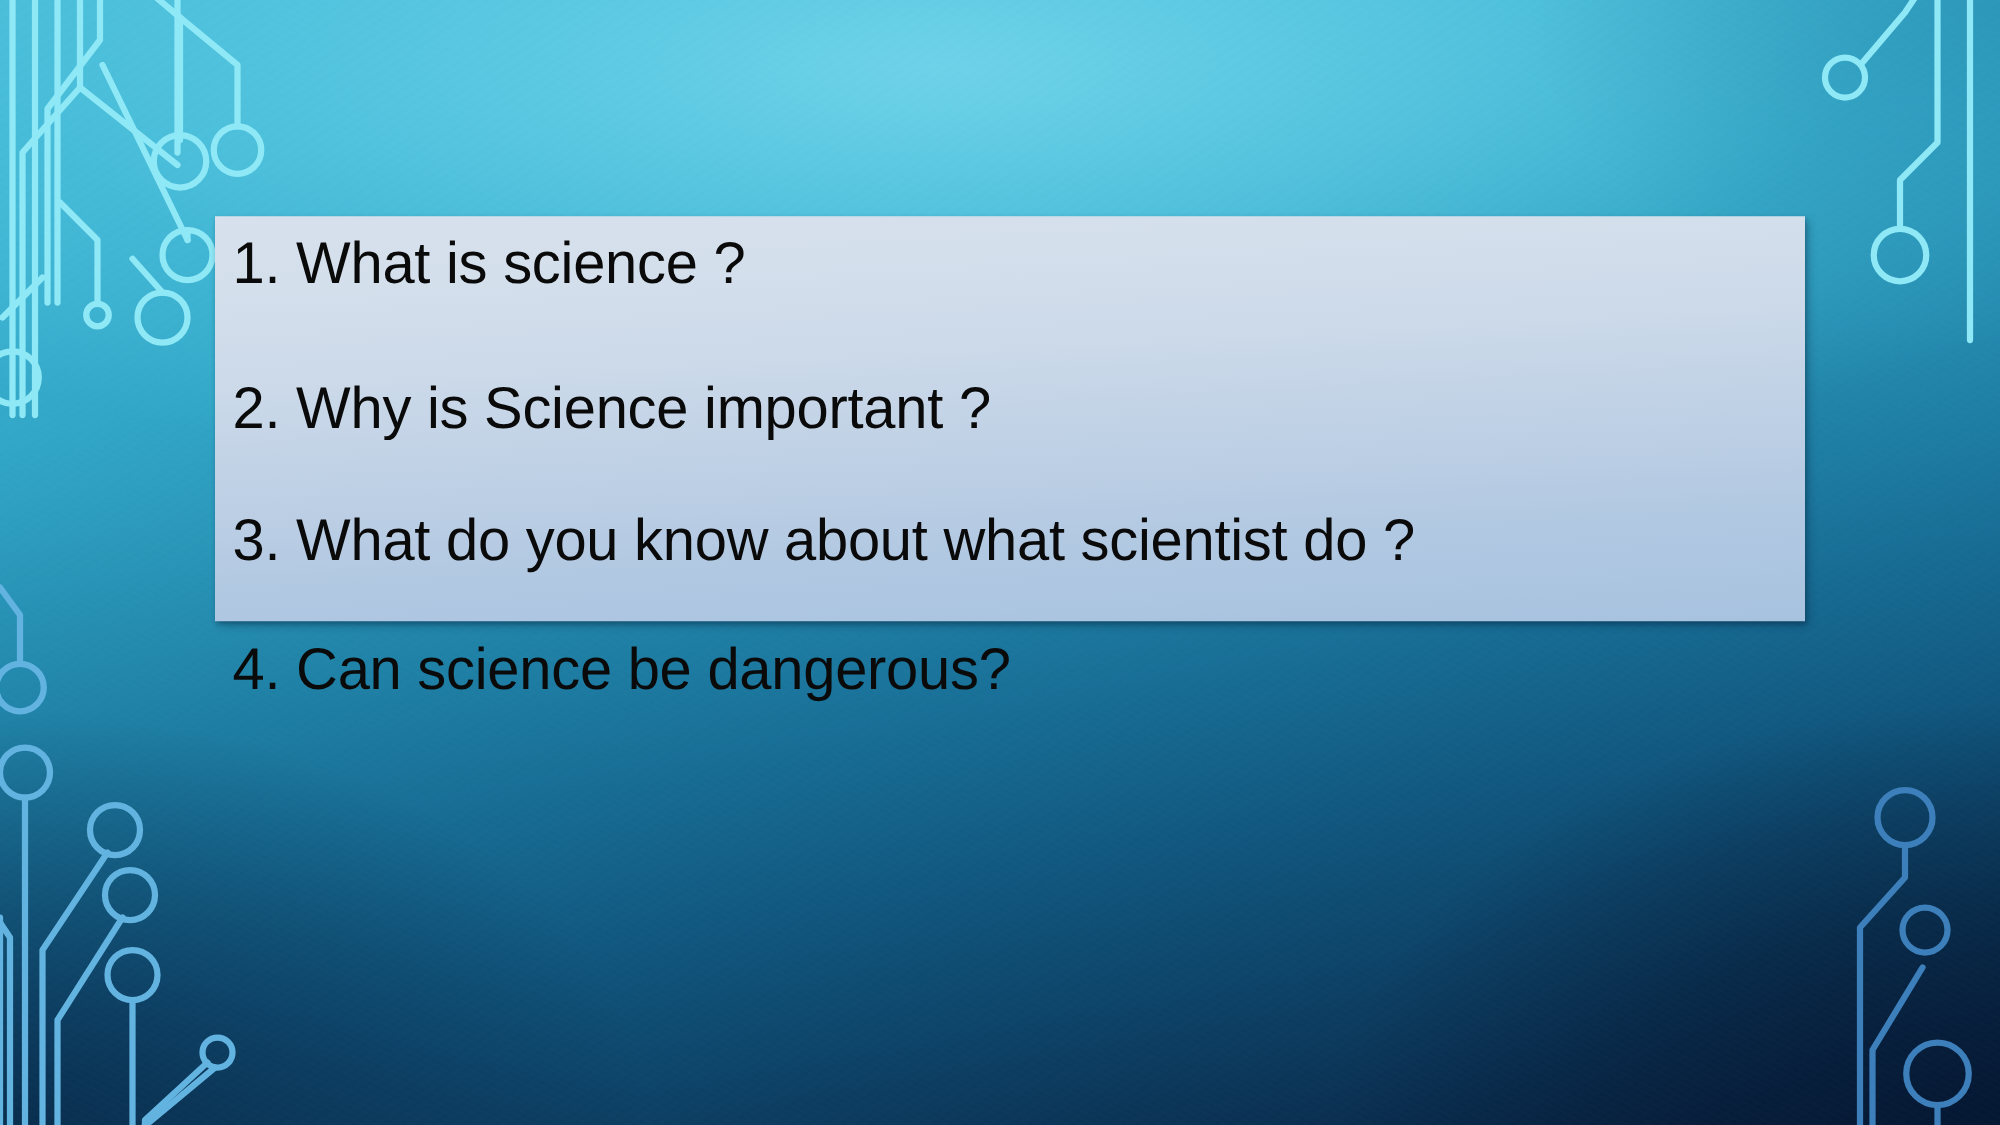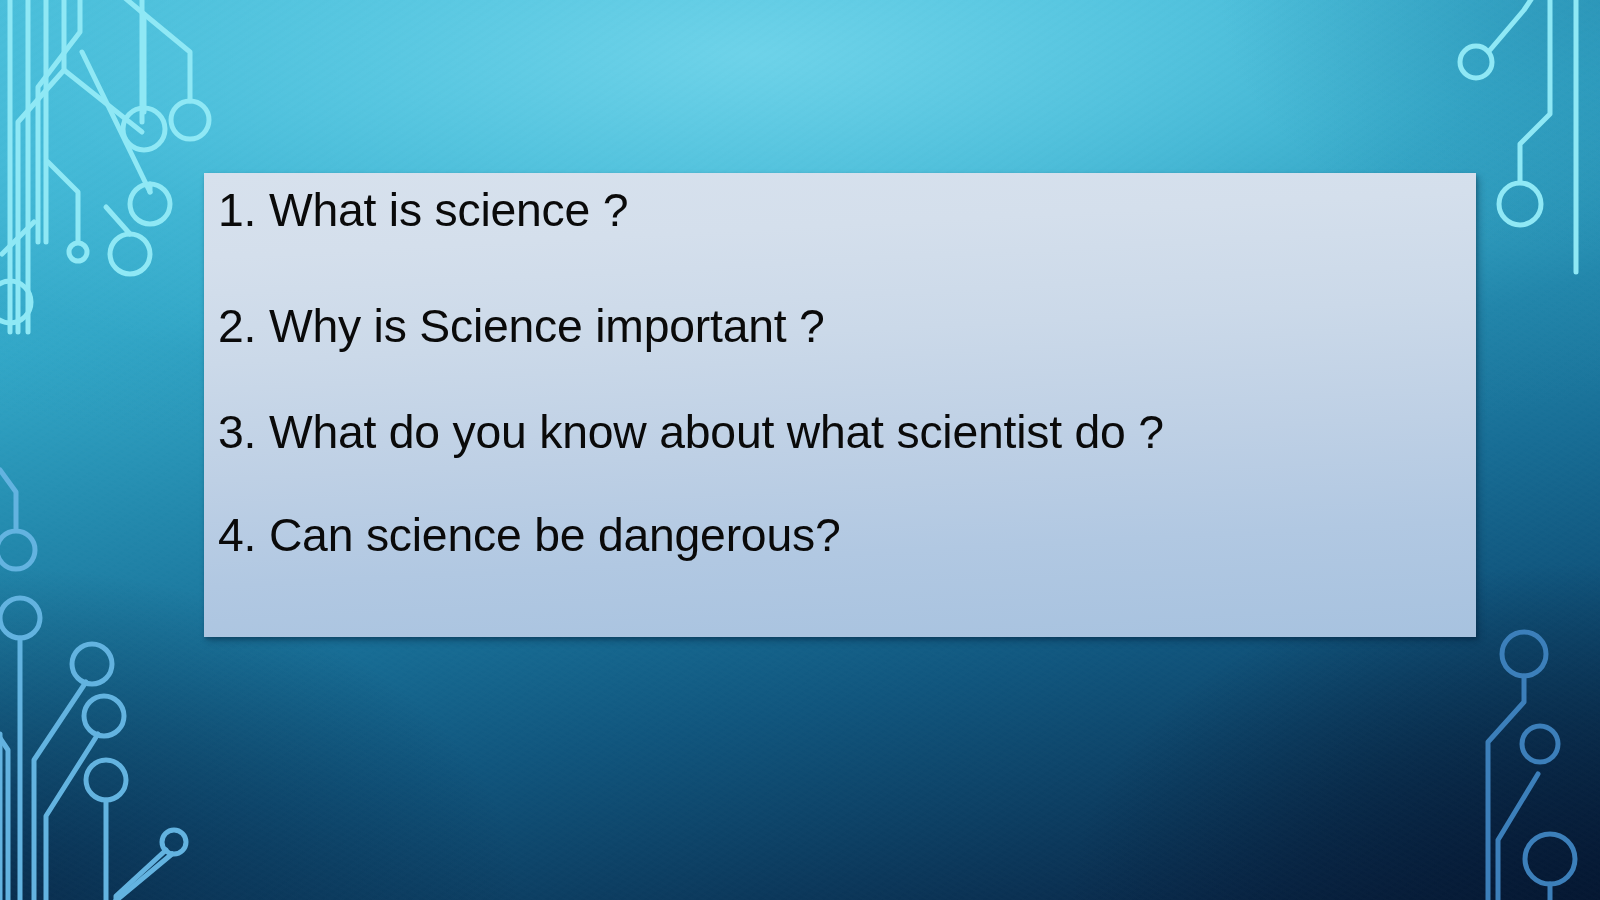--- a/index.html
+++ b/index.html
@@ -65,32 +65,31 @@
 
   #circuit-top-left    { left:-6px;  top:-8px;  }
   #circuit-bottom-left { left:-6px;  bottom:-4px; }
   #circuit-top-right   { right:-4px; top:-8px;  }
   #circuit-bottom-right{ right:-4px; bottom:-4px; }
 
   
   #content-box {
     position:absolute;
     left:172px; top:173px;
-    width:1272px; height:464px;
+    width:1272px; height:324px;
     background:linear-gradient(177deg,
         #d7e1ed 0%,
         #d4dfec 16%,
         #cbd9e9 36%,
         #bed0e5 58%,
         #b1c8e2 78%,
         #a7c2df 100%);
     box-shadow:
       3px 4px 7px rgba(4,24,48,0.30),
       1px 2px 3px rgba(4,24,48,0.22);
-    margin-left: 32px;
   }
 
   #question-list {
     position:absolute;
     left:14px; right:14px; top:12px;
     display:flex;
     flex-direction:column;
   }
   .question {
     font-family:"Liberation Sans", sans-serif;

